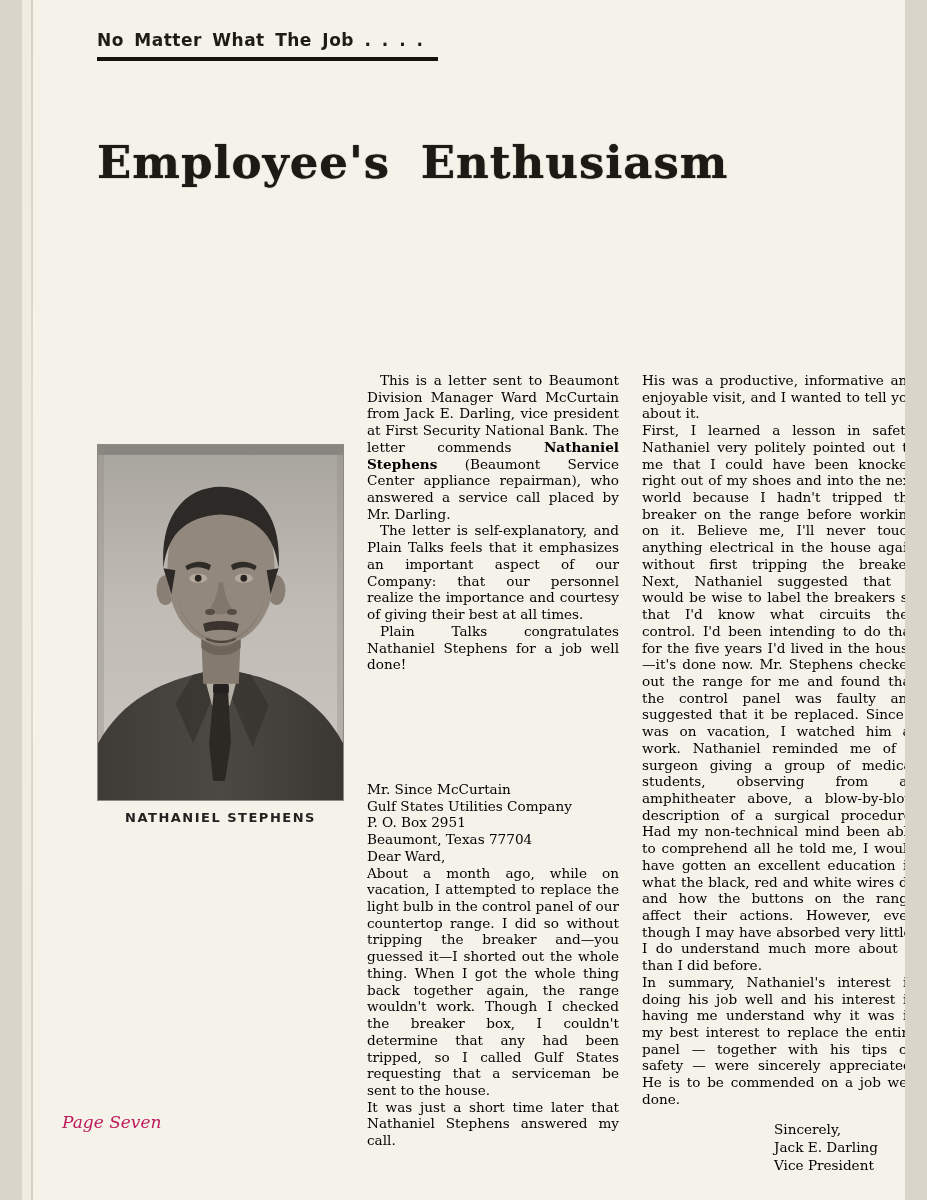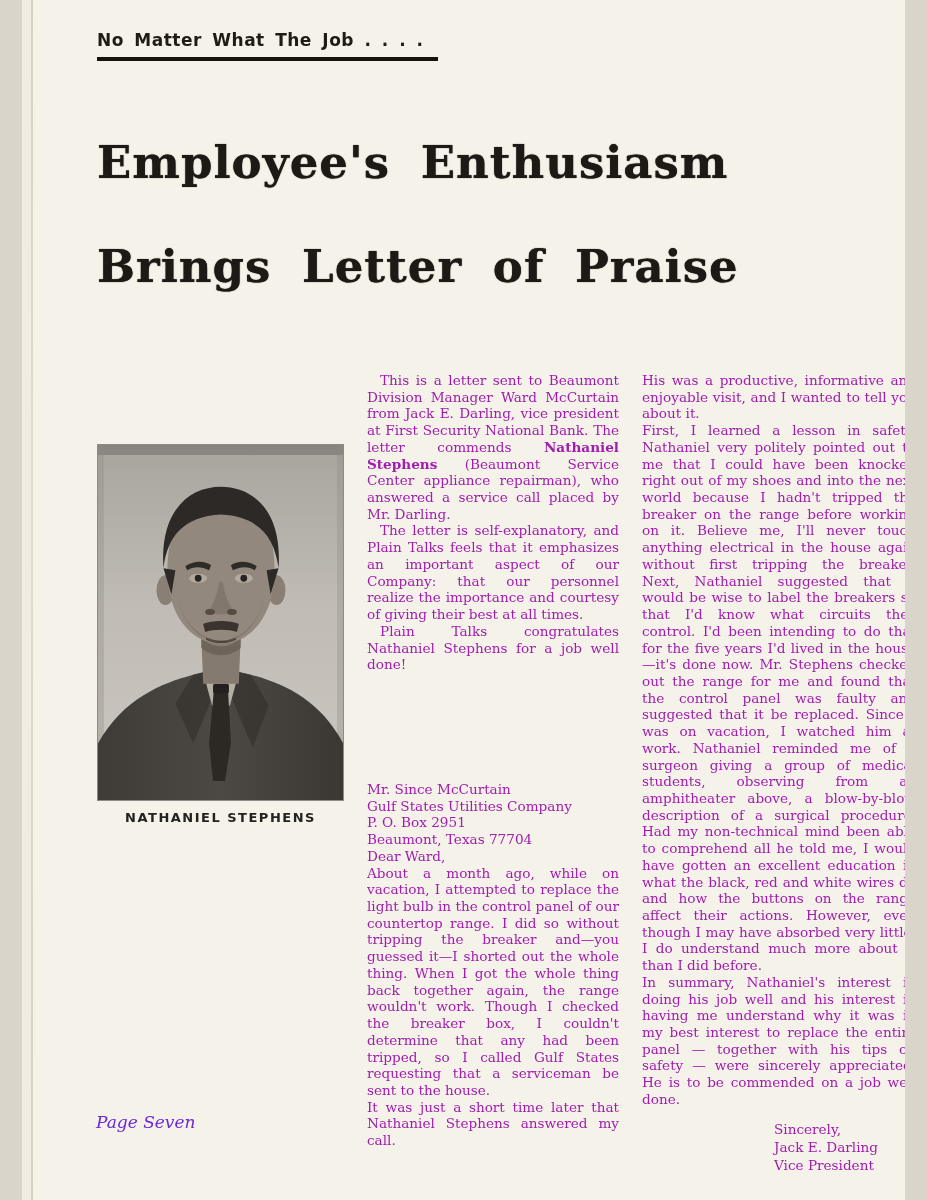--- a/index.html
+++ b/index.html
@@ -67,58 +67,57 @@
     font-size: 13px;
     letter-spacing: 1.5px;
     color: #242220;
   }
 
   .col {
     position: absolute;
     font-size: 13.6px;
     line-height: 1.23;
     text-align: justify;
-    color: #a21caf;
+    color: #000000;
   }
   .col p { margin: 0; }
   .col-intro { left: 345px; top: 372px; width: 252px; }
   .col-intro p { text-indent: 13px; }
   .col-letter1 { left: 345px; top: 781px; width: 252px; }
   .col-letter2 { left: 620px; top: 372px; width: 274px; }
   .addr-line { text-align: left; }
   .bold { font-weight: bold; }
 
   .signature {
     margin-top: 12px;
     padding-left: 132px;
     text-align: left;
   }
   .signature div { line-height: 1.35; }
   .signature .title { font-weight: normal; }
 
   .footer {
-    position: absolute; left: 74px; top: 1112px;
+    position: absolute; left: 40px; top: 1112px;
     font-family: "DejaVu Serif", serif;
     font-style: italic;
     font-size: 17px;
-    color: #6d28d9;
+    color: #be185d;
   }
 </style>
 </head>
 <body>
 
 <div class="page">
 
   <div class="scan-edge-strip"></div>
   <div class="scan-edge-line"></div>
 
   <div class="kicker">No Matter What The Job . . . .</div>
 
   <div class="headline line1">Employee's Enthusiasm</div>
-  <div class="headline line2">Brings Letter of Praise</div>
 
   <div class="photo-frame">
     <svg viewBox="0 0 247 357" preserveAspectRatio="none">
       <defs>
         <linearGradient id="bgGrad" x1="0" y1="0" x2="0" y2="1">
           <stop offset="0" stop-color="#a8a49e"></stop>
           <stop offset="0.45" stop-color="#c0bcb5"></stop>
           <stop offset="1" stop-color="#ccc8c1"></stop>
         </linearGradient>
         <linearGradient id="suitGrad" x1="0" y1="0" x2="1" y2="0">

